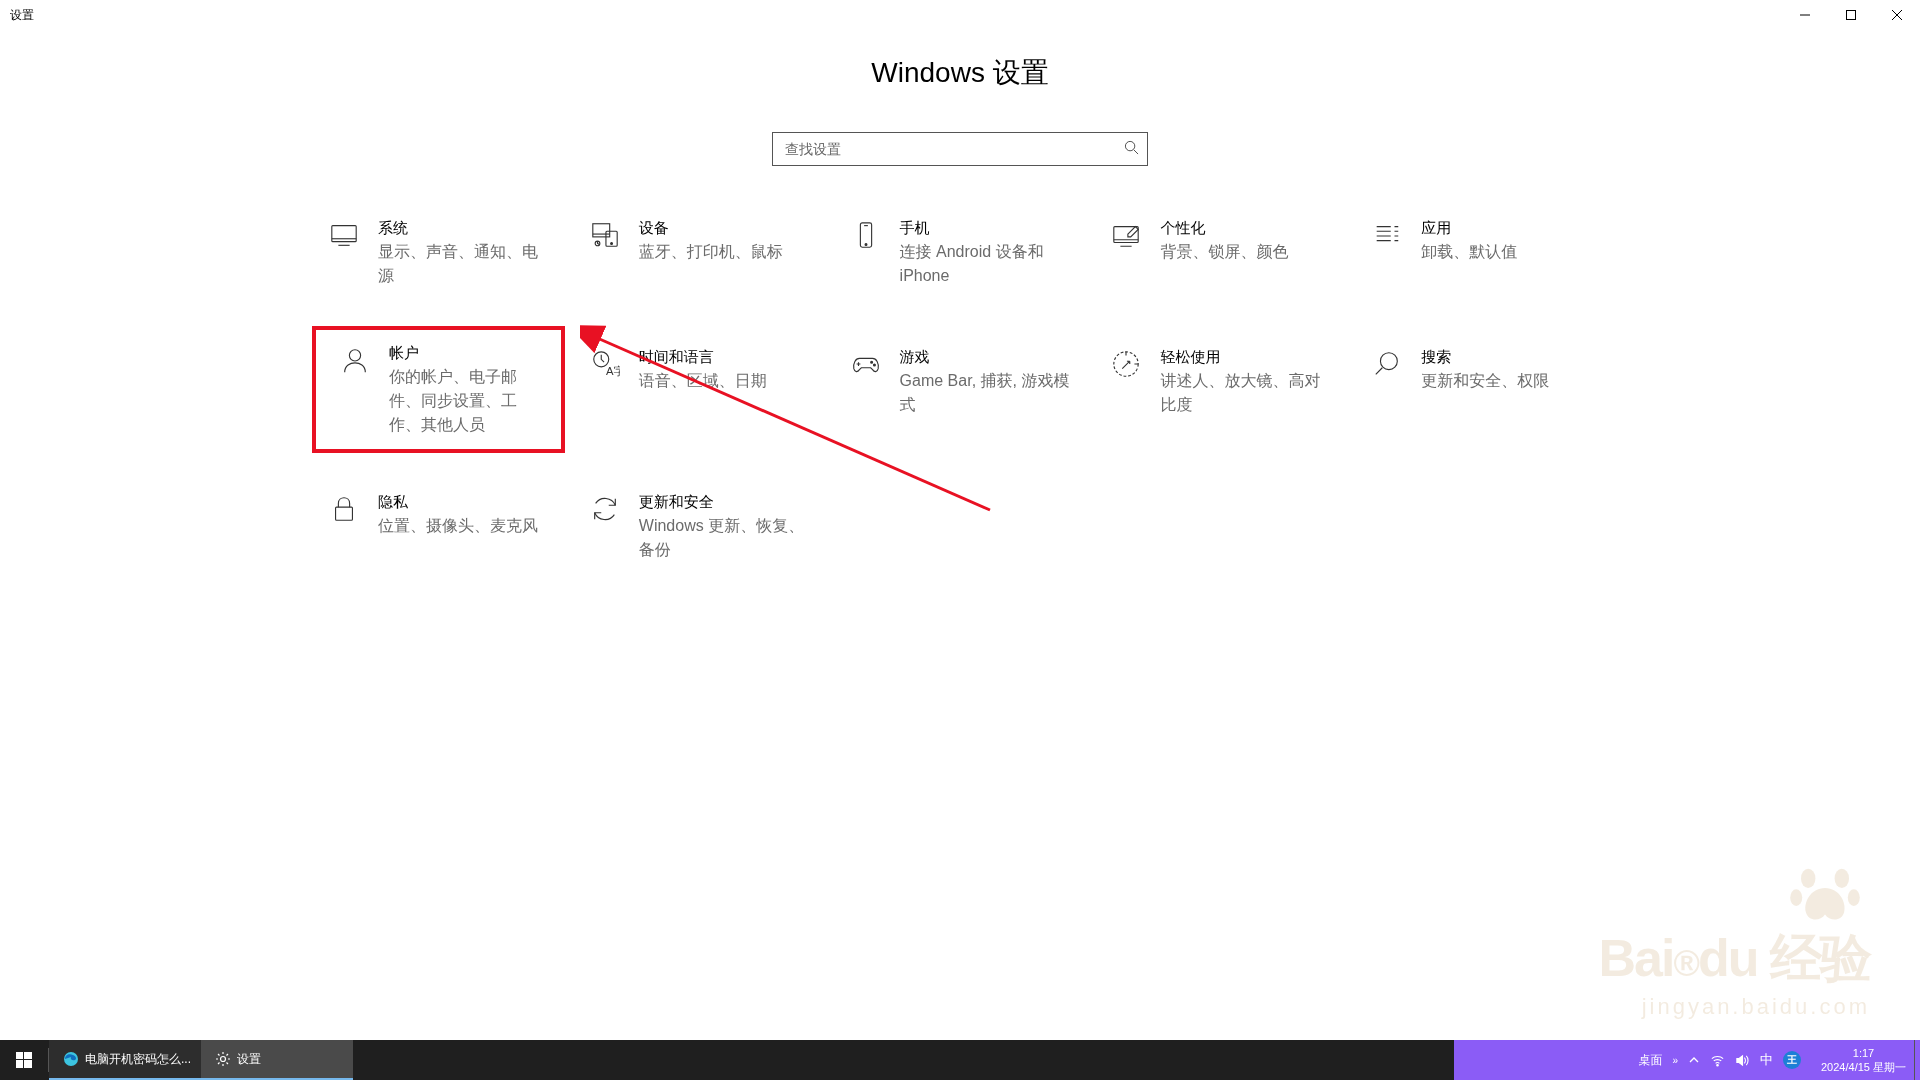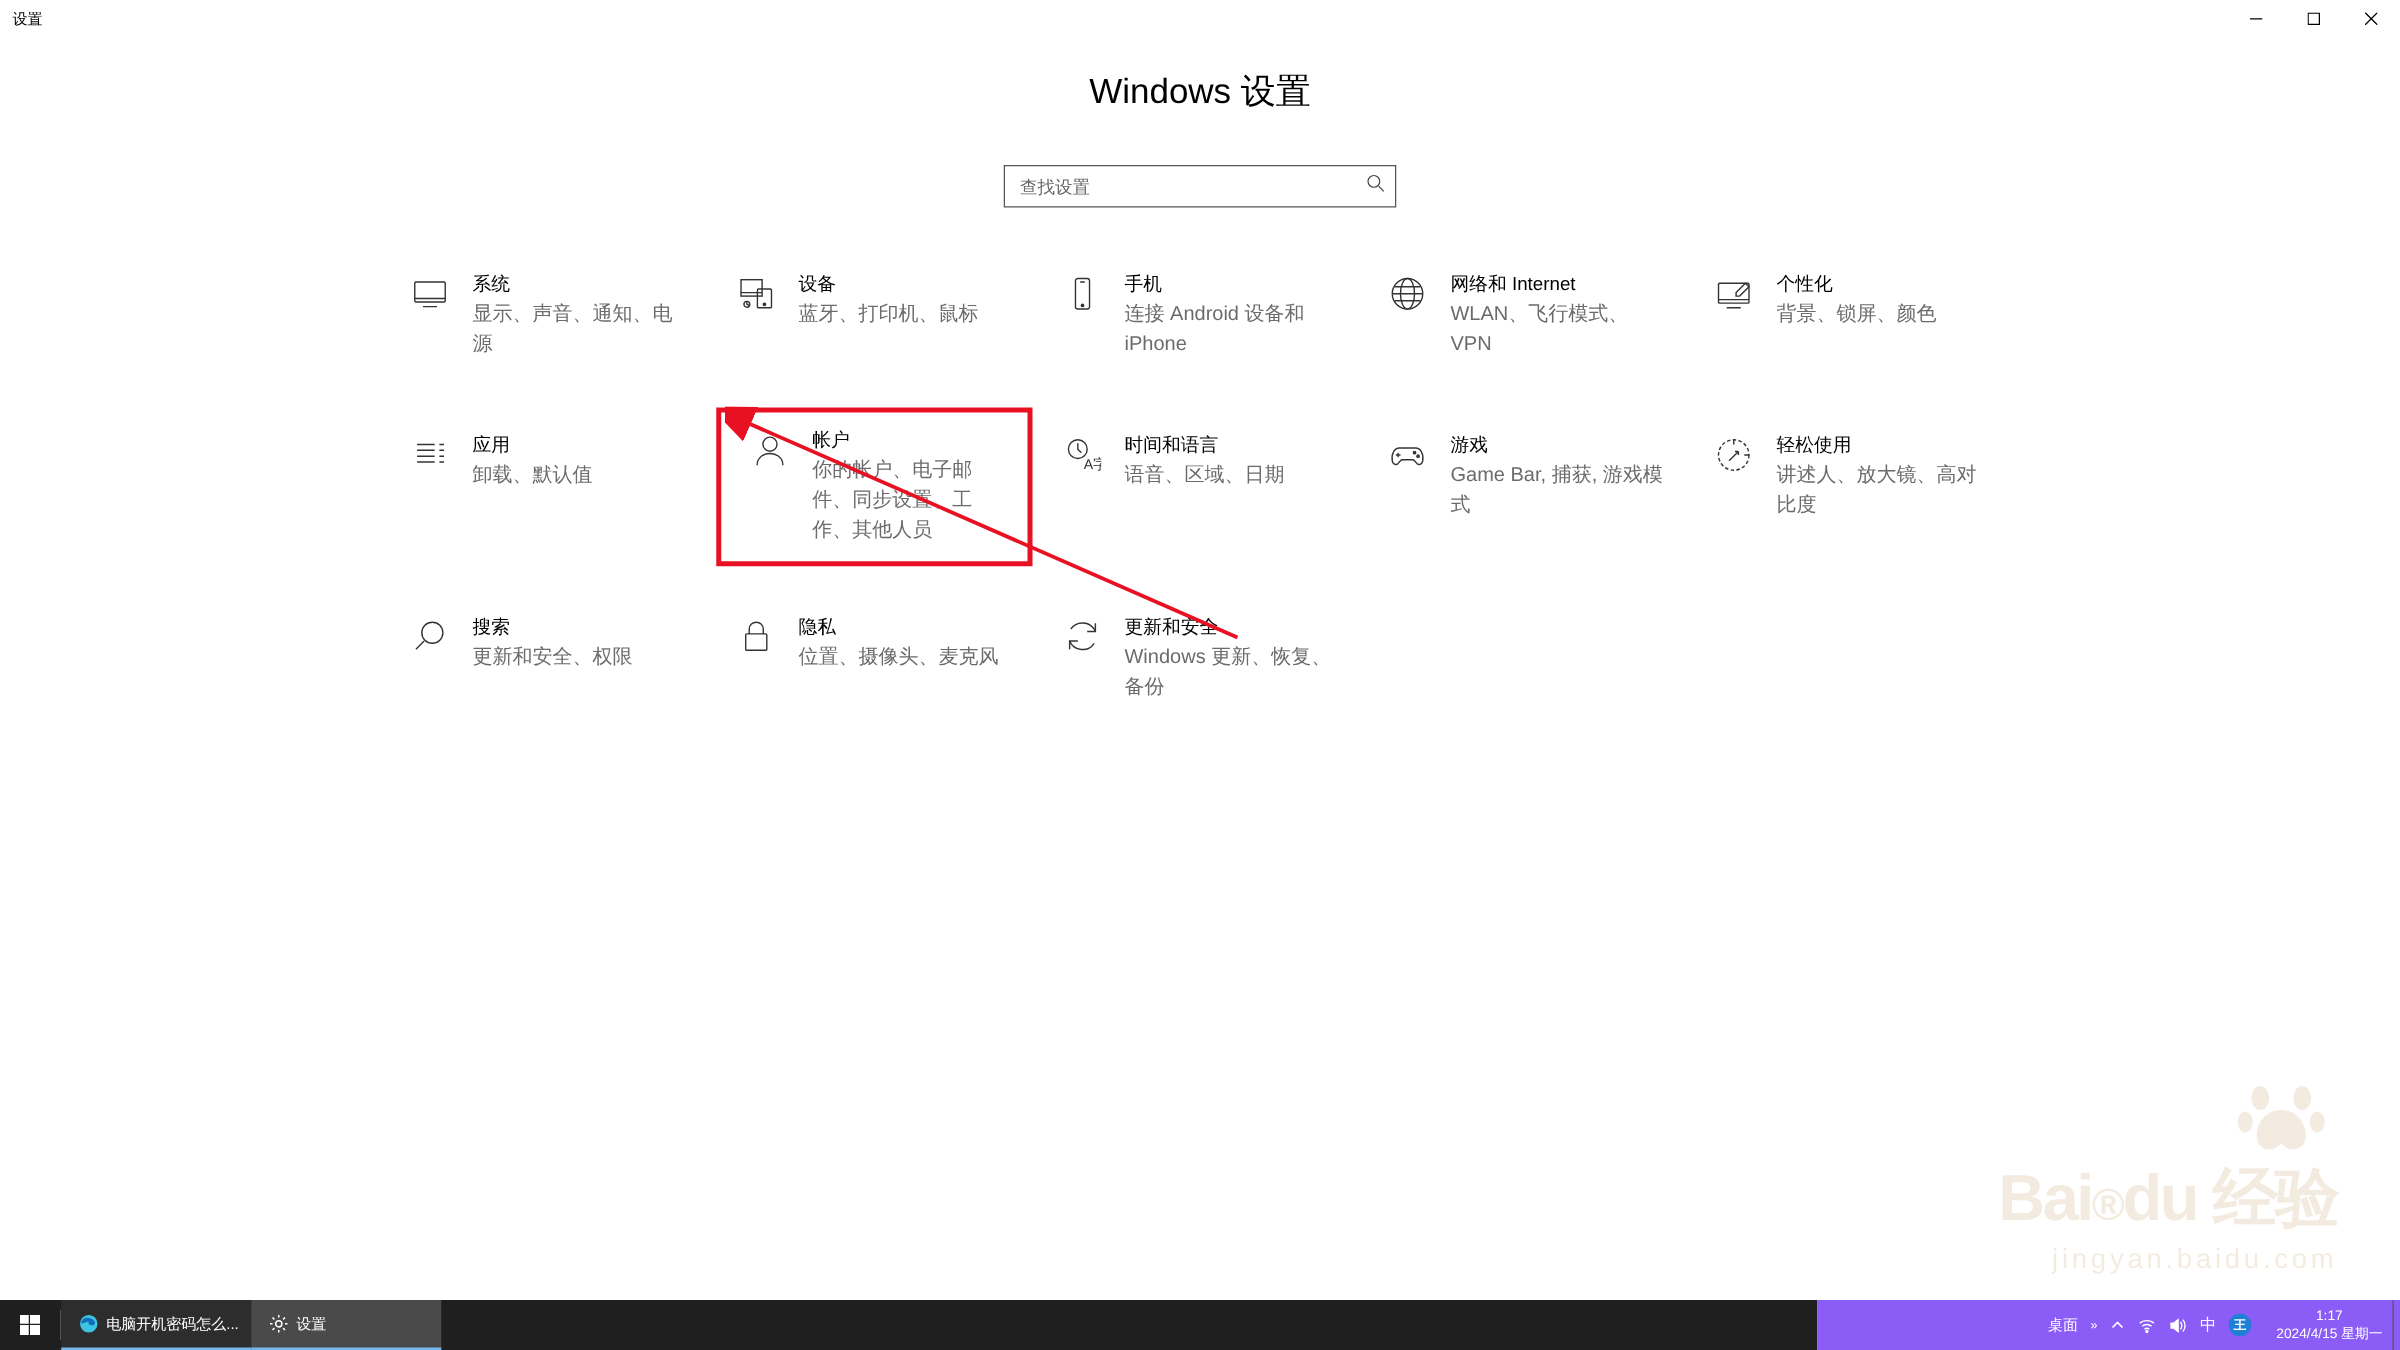--- a/index.html
+++ b/index.html
@@ -7,21 +7,21 @@
     
     .titlebar { height: 30px; display: flex; align-items: center; padding-left: 10px; }
     .titlebar-title { font-size: 12px; color: #000; }
     .titlebar-controls { margin-left: auto; display: flex; }
     .titlebar-btn { width: 46px; height: 30px; display: flex; align-items: center; justify-content: center; color: #000; }
     
     .content { width: 100%; padding-top: 24px; }
     .page-title { font-size: 28px; font-weight: 300; text-align: center; color: #000; }
     
     .search-wrap { display: flex; justify-content: center; margin-top: 40px; }
-    .search-box { width: 314px; height: 34px; border: 1px solid #555; display: flex; align-items: center; padding: 0 8px 0 12px; }
+    .search-box { width: 376px; height: 34px; border: 1px solid #555; display: flex; align-items: center; padding: 0 8px 0 12px; }
     .search-input { flex: 1; border: none; outline: none; font-size: 14px; background: transparent; }
     .search-input::placeholder { color: #666; }
     .search-icon { color: #444; }
     
     .categories { width: 1280px; margin: 47px auto 0; display: grid; grid-template-columns: repeat(5, 1fr); column-gap: 24px; row-gap: 50px; }
     .category { display: flex; align-items: flex-start; padding: 4px 8px; cursor: pointer; }
     .category-icon { width: 32px; height: 32px; flex-shrink: 0; margin-right: 18px; margin-top: 2px; color: #333; display: flex; align-items: center; justify-content: center; }
     .category-text { display: flex; flex-direction: column; }
     .category-title { font-size: 15px; color: #000; line-height: 1.4; }
     .category-desc { font-size: 16px; color: #6b6b6b; line-height: 1.5; margin-top: 2px; max-width: 170px; }
@@ -130,33 +130,20 @@
             <path d="M14 6 H18"></path>
             <circle cx="16" cy="26" r="1" fill="currentColor"></circle>
           </svg>
         </span>
       <div class="category-text">
           <span class="category-title">手机</span>
           <span class="category-desc">连接 Android 设备和 iPhone</span>
         </div>
     </div>
 
-    <div class="category">
-      <span class="category-icon">
-          <svg width="30" height="30" viewBox="0 0 32 32" fill="none" stroke="currentColor" stroke-width="1.2">
-            <circle cx="16" cy="16" r="13"></circle>
-            <ellipse cx="16" cy="16" rx="6" ry="13"></ellipse>
-            <path d="M3 16 H29 M5 10 H27 M5 22 H27"></path>
-          </svg>
-        </span>
-      <div class="category-text">
-          <span class="category-title">网络和 Internet</span>
-          <span class="category-desc">WLAN、飞行模式、VPN</span>
-        </div>
-    </div>
 
     <div class="category">
       <span class="category-icon">
           <svg width="30" height="30" viewBox="0 0 32 32" fill="none" stroke="currentColor" stroke-width="1.2">
             <rect x="3" y="7" width="26" height="17" rx="1"></rect>
             <path d="M3 21 H29 M10 28 H22"></path>
             <path d="M18 15 L26 7 L29 10 L21 18 L18 18 Z"></path>
           </svg>
         </span>
       <div class="category-text">

